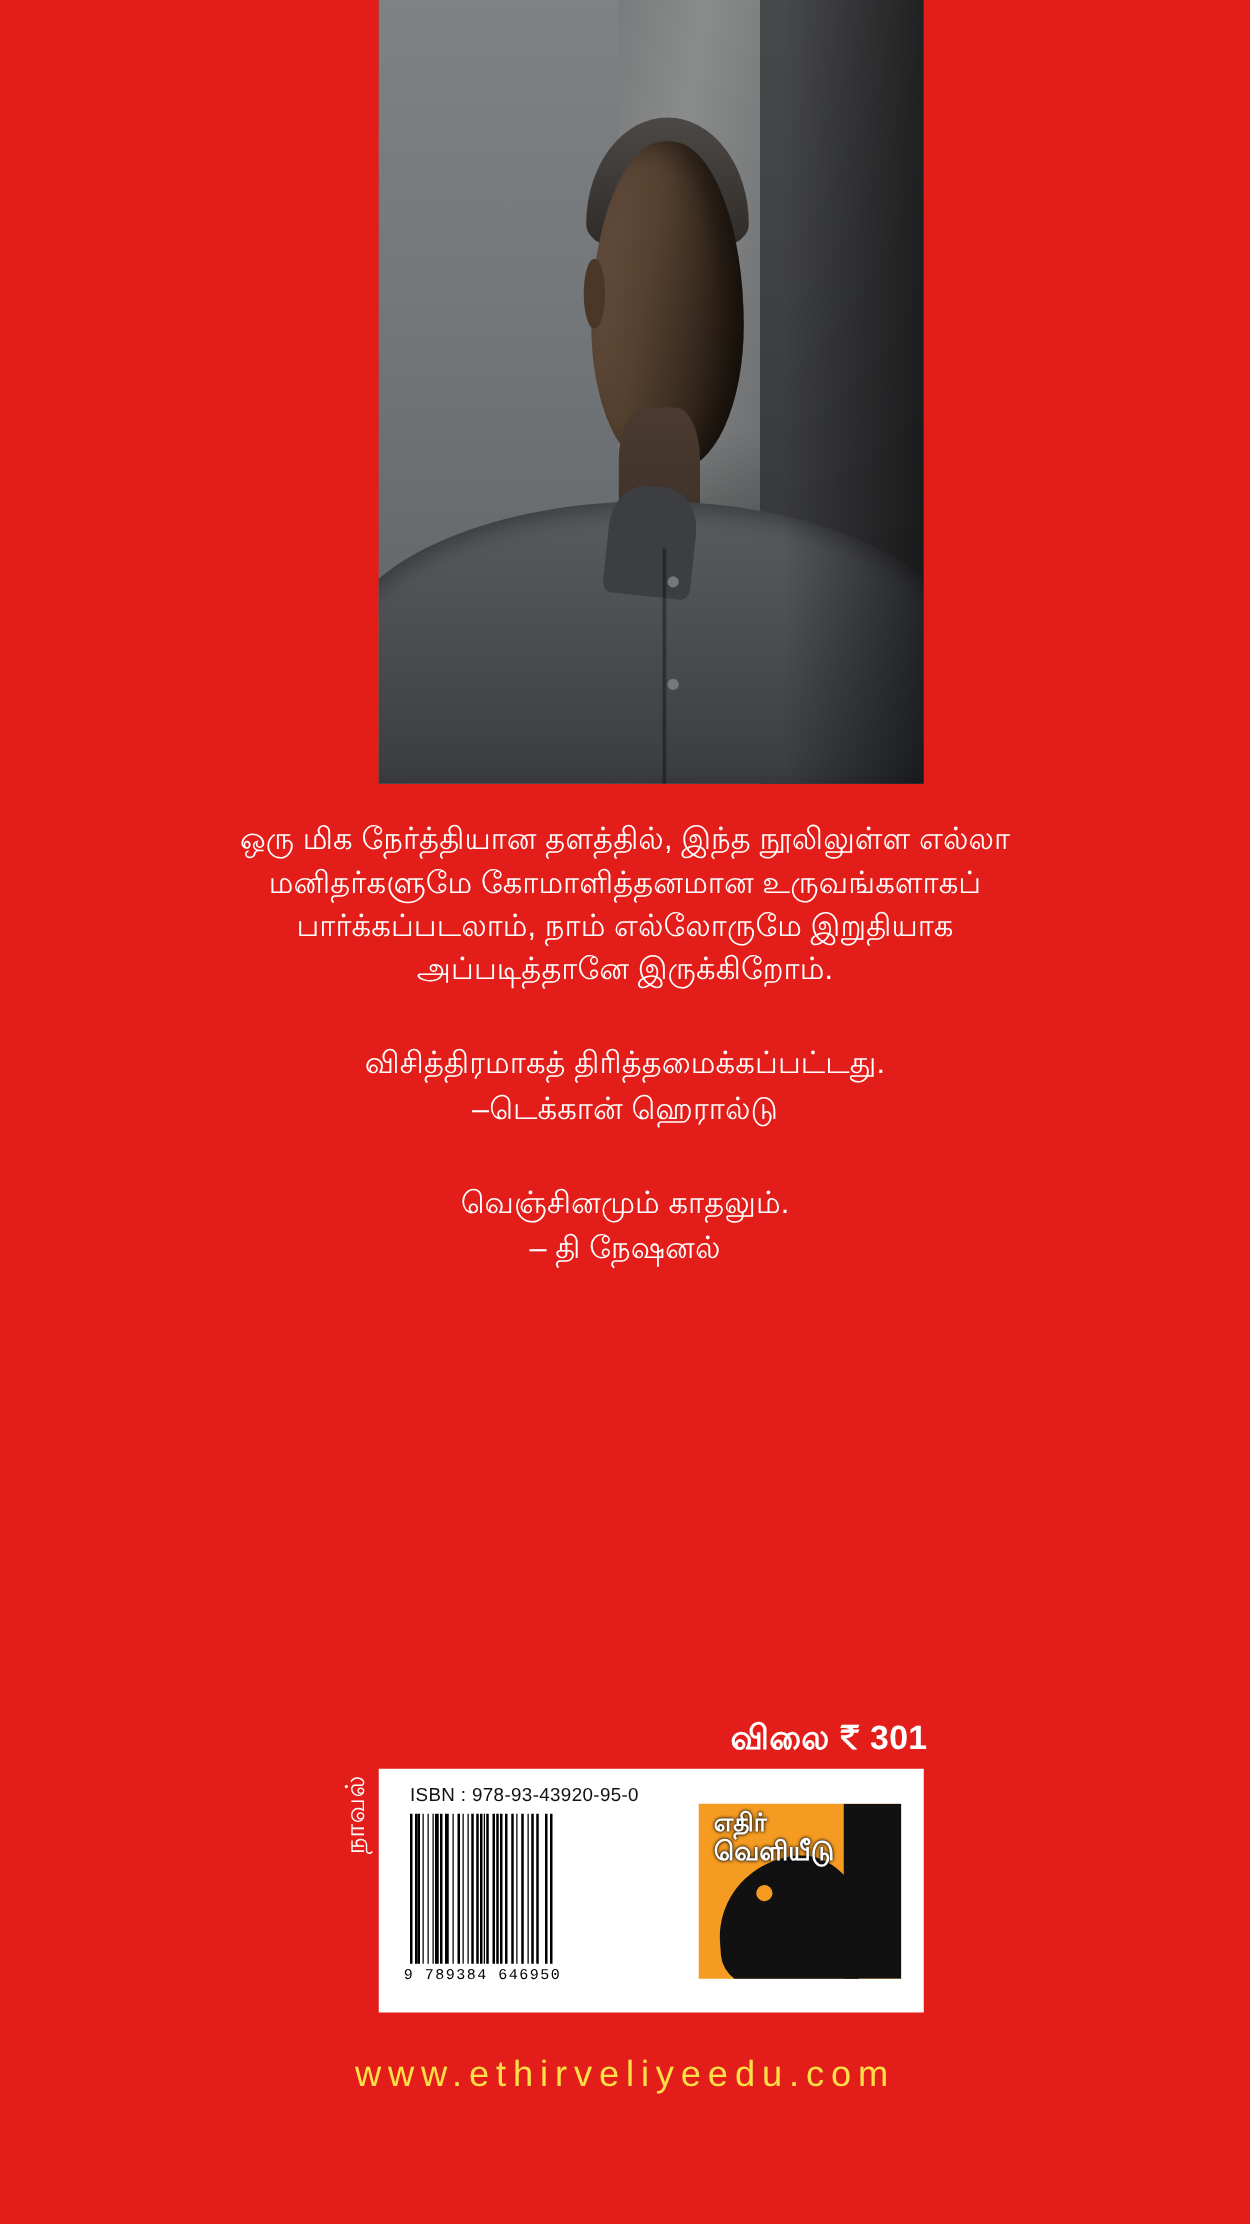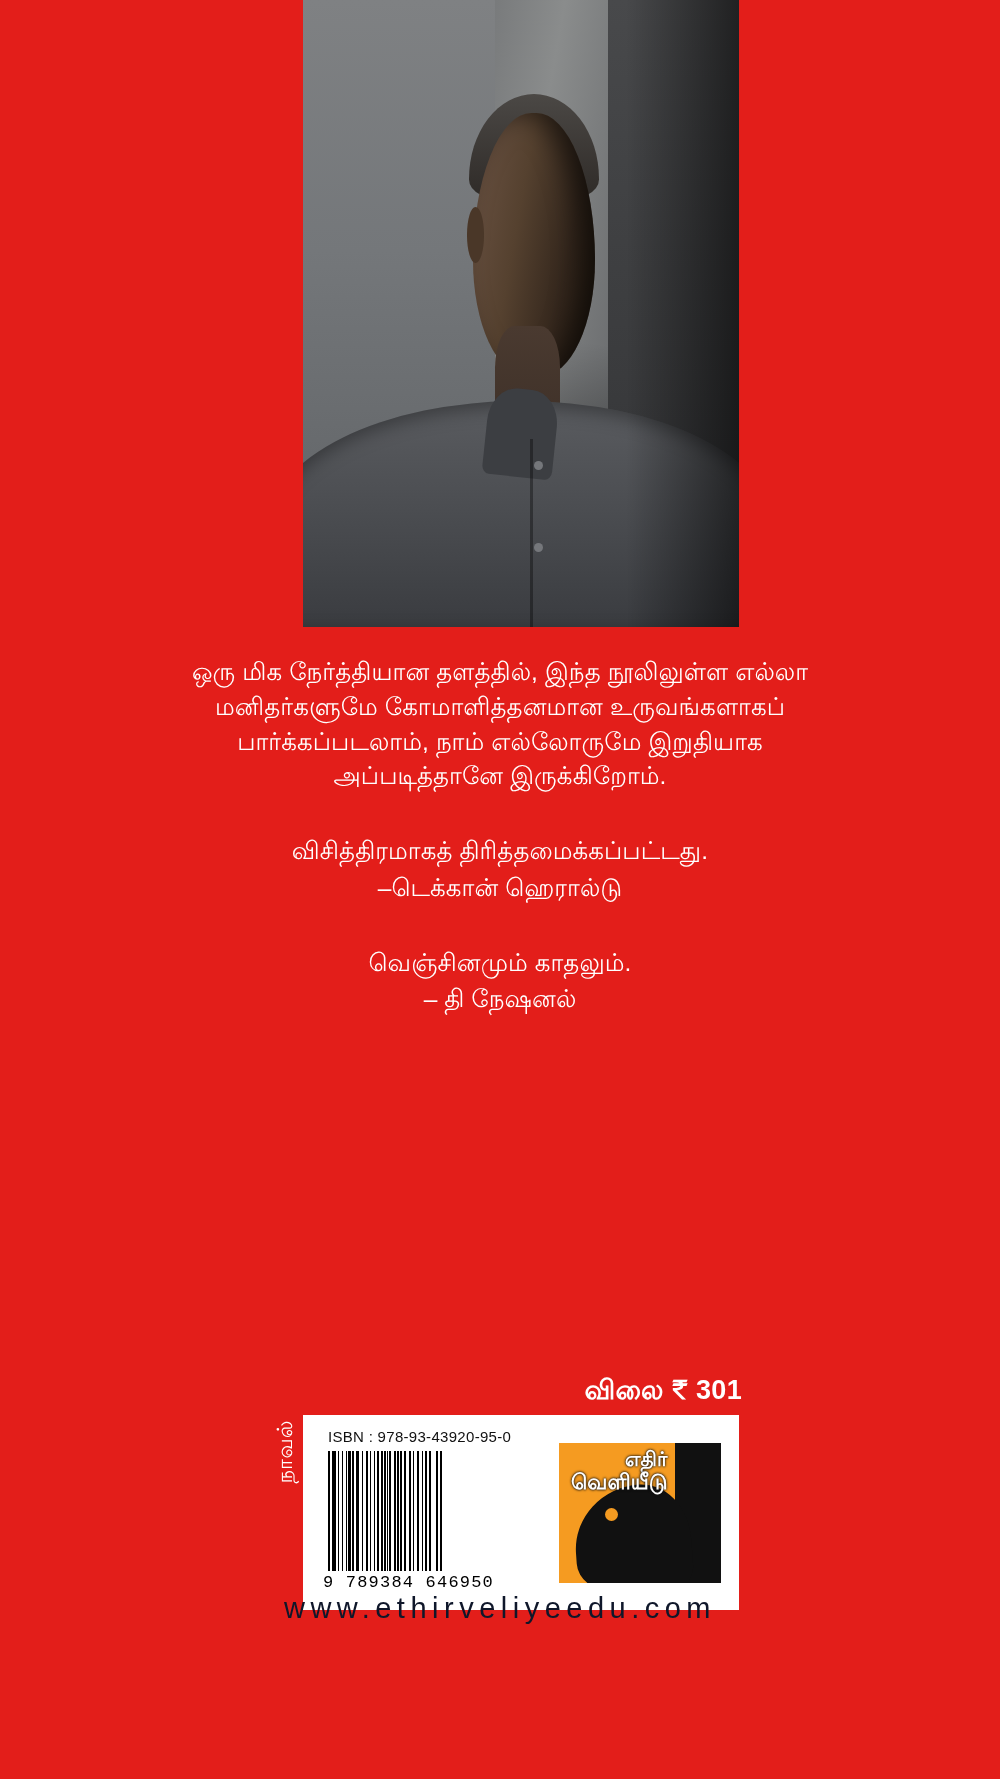--- a/index.html
+++ b/index.html
@@ -202,21 +202,21 @@
     display: block;
     background: #000;
     height: 100%;
   }
   .barcode-digits {
     position: absolute;
     left: 20px;
     top: 158px;
     width: 222px;
     font-family: "Liberation Mono", monospace;
-    font-size: 17px;
+    font-size: 12px;
     letter-spacing: 1.2px;
     color: #000;
   }
   .pub-logo {
     position: absolute;
     right: 18px;
     top: 28px;
     width: 162px;
     height: 140px;
     background: #f59b21;
@@ -250,44 +250,43 @@
   .pub-logo .words {
     position: absolute;
     left: 12px;
     top: 6px;
     color: #ffffff;
     font-size: 20px;
     font-weight: bold;
     line-height: 1.08;
     text-shadow: 0 0 2px #111, 0 0 3px #111;
     z-index: 3;
-    text-align: right;
   }
   .pub-logo .words .l2 { font-size: 21px; }
 
   
   .spine-word {
     position: absolute;
     left: 272px;
     top: 1420px;
     color: #ffffff;
     font-size: 21px;
     writing-mode: vertical-rl;
     transform: rotate(180deg);
     letter-spacing: 0.5px;
   }
 
   
   .website {
     position: absolute;
     left: 0;
     right: 0;
-    top: 1592px;
+    top: 1644px;
     text-align: center;
-    color: #0f172a;
+    color: #fde047;
     font-size: 29px;
     letter-spacing: 5.5px;
   }
 </style>
 </head>
 <body>
 
 <div class="page">
 
   <div class="photo-wrap">

